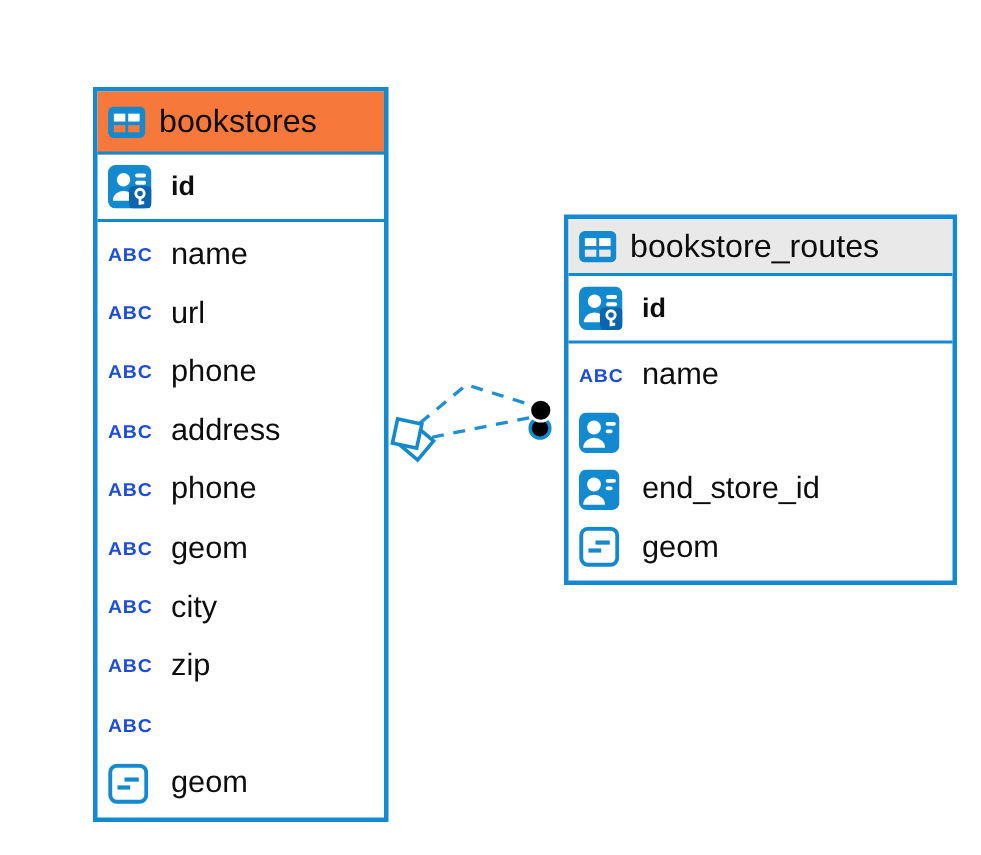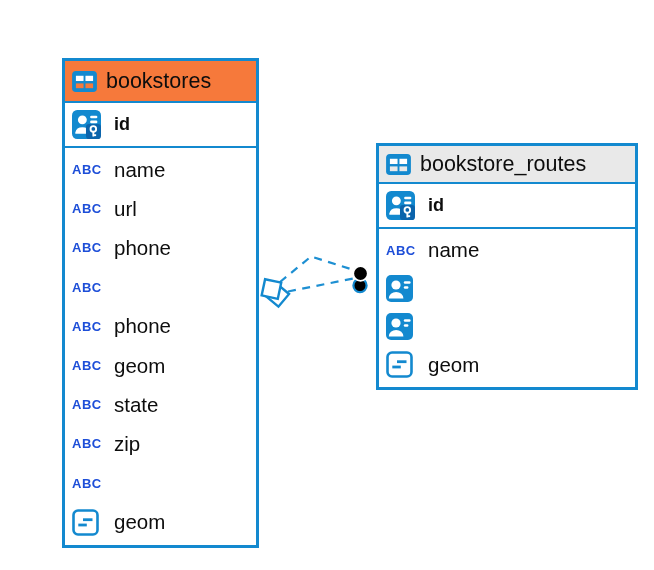--- a/index.html
+++ b/index.html
@@ -119,38 +119,39 @@
       <div class="frow">
         <span class="icon-slot">
             <span class="abc">ABC</span>
           </span>
         <span>phone</span>
       </div>
       <div class="frow">
         <span class="icon-slot">
             <span class="abc">ABC</span>
           </span>
+        <span>address</span>
       </div>
       <div class="frow">
         <span class="icon-slot">
             <span class="abc">ABC</span>
           </span>
         <span>phone</span>
       </div>
       <div class="frow">
         <span class="icon-slot">
             <span class="abc">ABC</span>
           </span>
         <span>geom</span>
       </div>
       <div class="frow">
         <span class="icon-slot">
             <span class="abc">ABC</span>
           </span>
-        <span>state</span>
+        <span>city</span>
       </div>
       <div class="frow">
         <span class="icon-slot">
             <span class="abc">ABC</span>
           </span>
         <span>zip</span>
       </div>
       <div class="frow">
         <span class="icon-slot">
             <span class="abc">ABC</span>
@@ -221,20 +222,21 @@
       <div class="frow">
         <span class="icon-slot">
           <svg width="27" height="27" viewBox="0 0 27 27">
             <rect x="0" y="0" width="27" height="27" rx="5" fill="#1389CF"></rect>
             <circle cx="10" cy="10" r="4.6" fill="#ffffff"></circle>
             <path d="M2.8 23.5 a7.3 6.6 0 0 1 14.6 0 z" fill="#ffffff"></path>
             <rect x="17.8" y="6.3" width="6.8" height="2.5" rx="1.2" fill="#ffffff"></rect>
             <rect x="17.8" y="11.3" width="4.6" height="2.5" rx="1.2" fill="#ffffff"></rect>
           </svg>
         </span>
+        <span>end_store_id</span>
       </div>
       <div class="frow">
         <span class="icon-slot">
           <svg width="27" height="27" viewBox="0 0 27 27">
             <rect x="1.5" y="1.5" width="24" height="24" rx="4.5" fill="#ffffff" stroke="#1389CF" stroke-width="2.6"></rect>
             <rect x="11" y="9.3" width="9.5" height="2.8" fill="#1389CF"></rect>
             <rect x="6.3" y="14.6" width="8.5" height="2.8" fill="#1389CF"></rect>
           </svg>
         </span>
         <span>geom</span>

